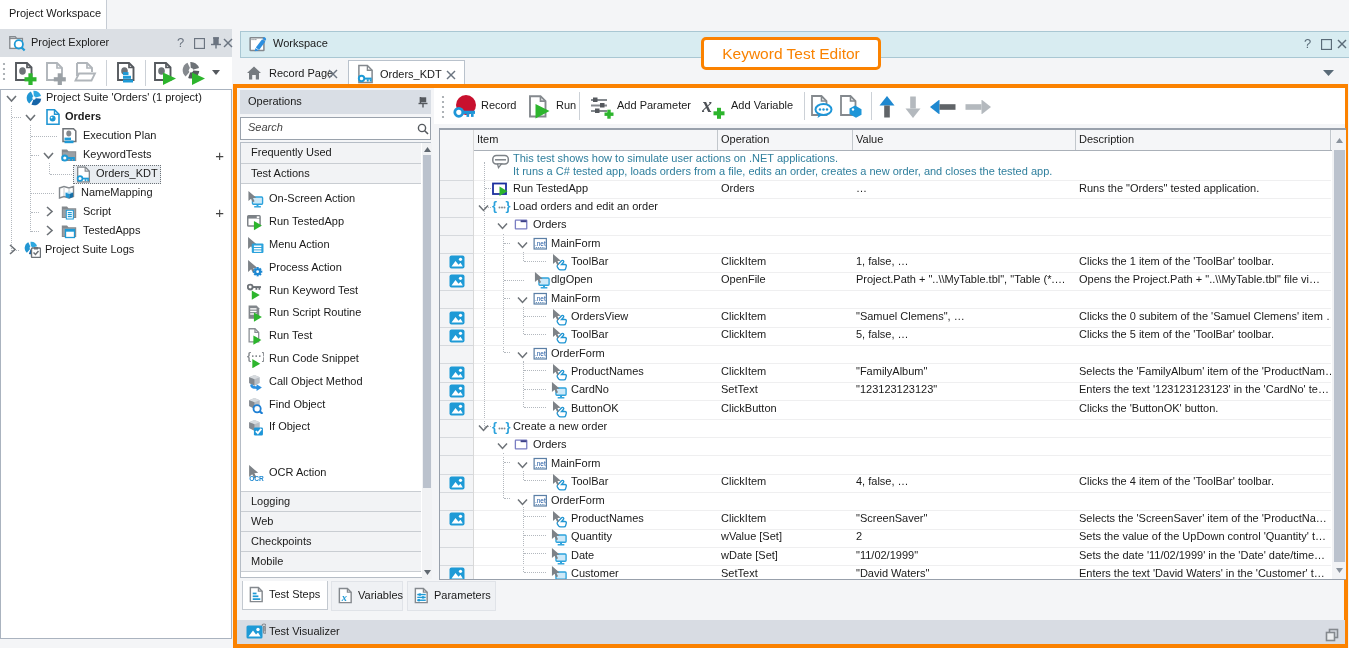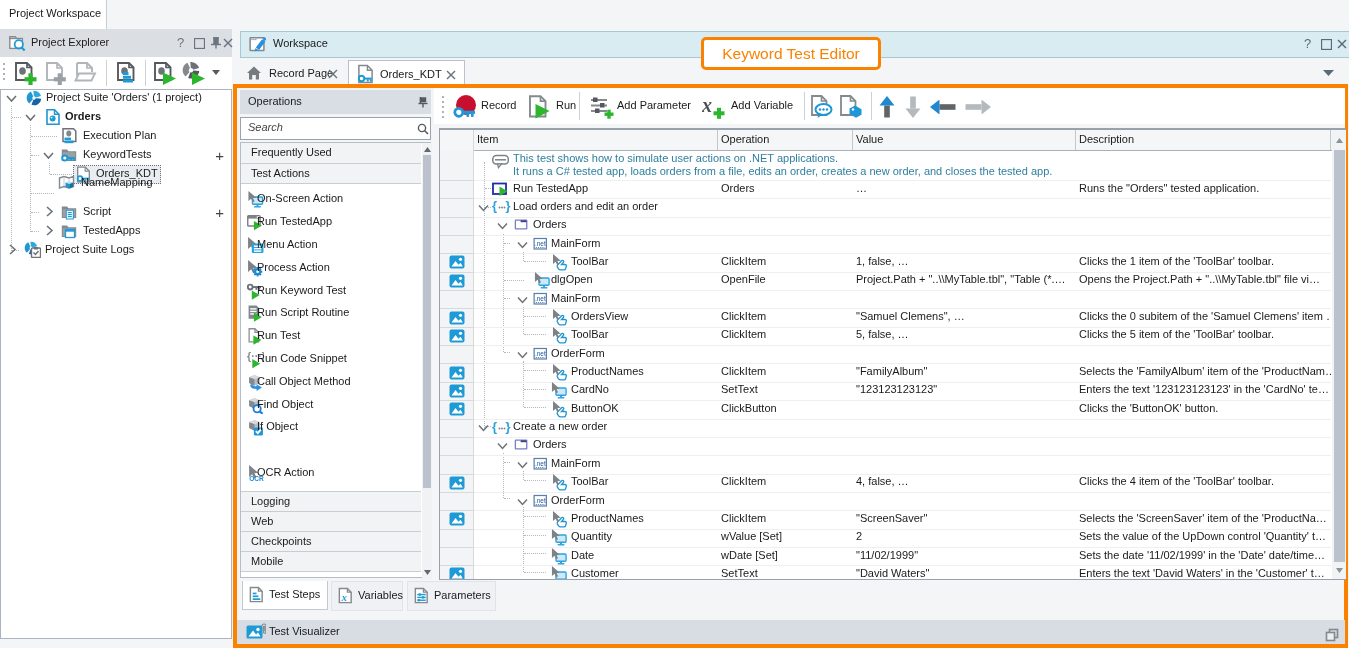--- a/index.html
+++ b/index.html
@@ -38,21 +38,21 @@
 
 #ops{left:240px;top:90px;width:191px;height:488px;}
 #opshead{left:0;top:0;width:191px;height:24px;background:#d9dee5;}
 #opshead .t{position:absolute;left:8px;top:5px;}
 #opssearch{left:0;top:27px;width:189px;height:21px;background:#fff;border:1px solid #9aa2ac;}
 #opslist{left:0;top:52px;width:191px;height:436px;background:#fff;border:1px solid #b6bdc6;box-sizing:border-box;}
 .opcat{position:absolute;left:0;width:180px;height:20px;border-top:1px solid #c9cdd2;background:#f2f3f5;}
 .opcat span{position:absolute;left:10px;top:3px;}
 .opitem{position:absolute;left:0;width:180px;height:23px;}
 .opitem svg{position:absolute;left:6px;top:3px;}
-.opitem span{position:absolute;left:16px;top:4px;}
+.opitem span{position:absolute;left:28px;top:4px;}
 
 .sbtrack{background:#f1f2f4;}
 .sbthumb{background:#bbc2cd;}
 
 #tbar{left:434px;top:88px;width:911px;height:36px;background:#fff;}
 #tbar .lbl{position:absolute;top:11px;}
 #understrip{left:434px;top:124px;width:911px;height:5px;background:#f4f5f7;}
 
 #ttable{left:439px;top:128px;width:906px;height:449px;background:#fff;border-top:2px solid #99a1ac;border-left:1px solid #98a0ab;border-bottom:1px solid #98a0ab;}
 #thead{left:0;top:0;width:906px;height:20px;background:#f5f6f8;border-bottom:1px solid #aab0b8;}
@@ -563,21 +563,21 @@
         <span class="lbl" style="left:82px">KeywordTests</span>
         <span class="plus">+</span>
       </div>
     <div class="trow" style="top:75px">
         <div class="abs" style="left:72px;top:0px;width:88px;height:19px;background:#e9edf1;outline:1px dotted #6d7277;outline-offset:-1px"></div>
         <svg class="ic" style="left:75px;top:1px;width:15px;height:17px" viewBox="0 0 18 20">
           <use href="#s-keydoc"></use>
         </svg>
         <span class="lbl" style="left:95px">Orders_KDT</span>
       </div>
-    <div class="trow" style="top:84px">
+    <div class="trow" style="top:94px">
         <svg class="ic" style="left:57px;top:1px" width="17" height="16">
           <use href="#s-foldermap"></use>
         </svg>
         <span class="lbl" style="left:80px">NameMapping</span>
       </div>
     <div class="trow" style="top:113px">
         <svg class="chev" style="left:43px;top:3px" width="11" height="11">
           <path d="M3,1 L8,5.5 L3,10" fill="none" stroke="#6d7277" stroke-width="1.6"></path>
         </svg>
         <svg class="ic" style="left:60px;top:1px" width="16" height="16">

